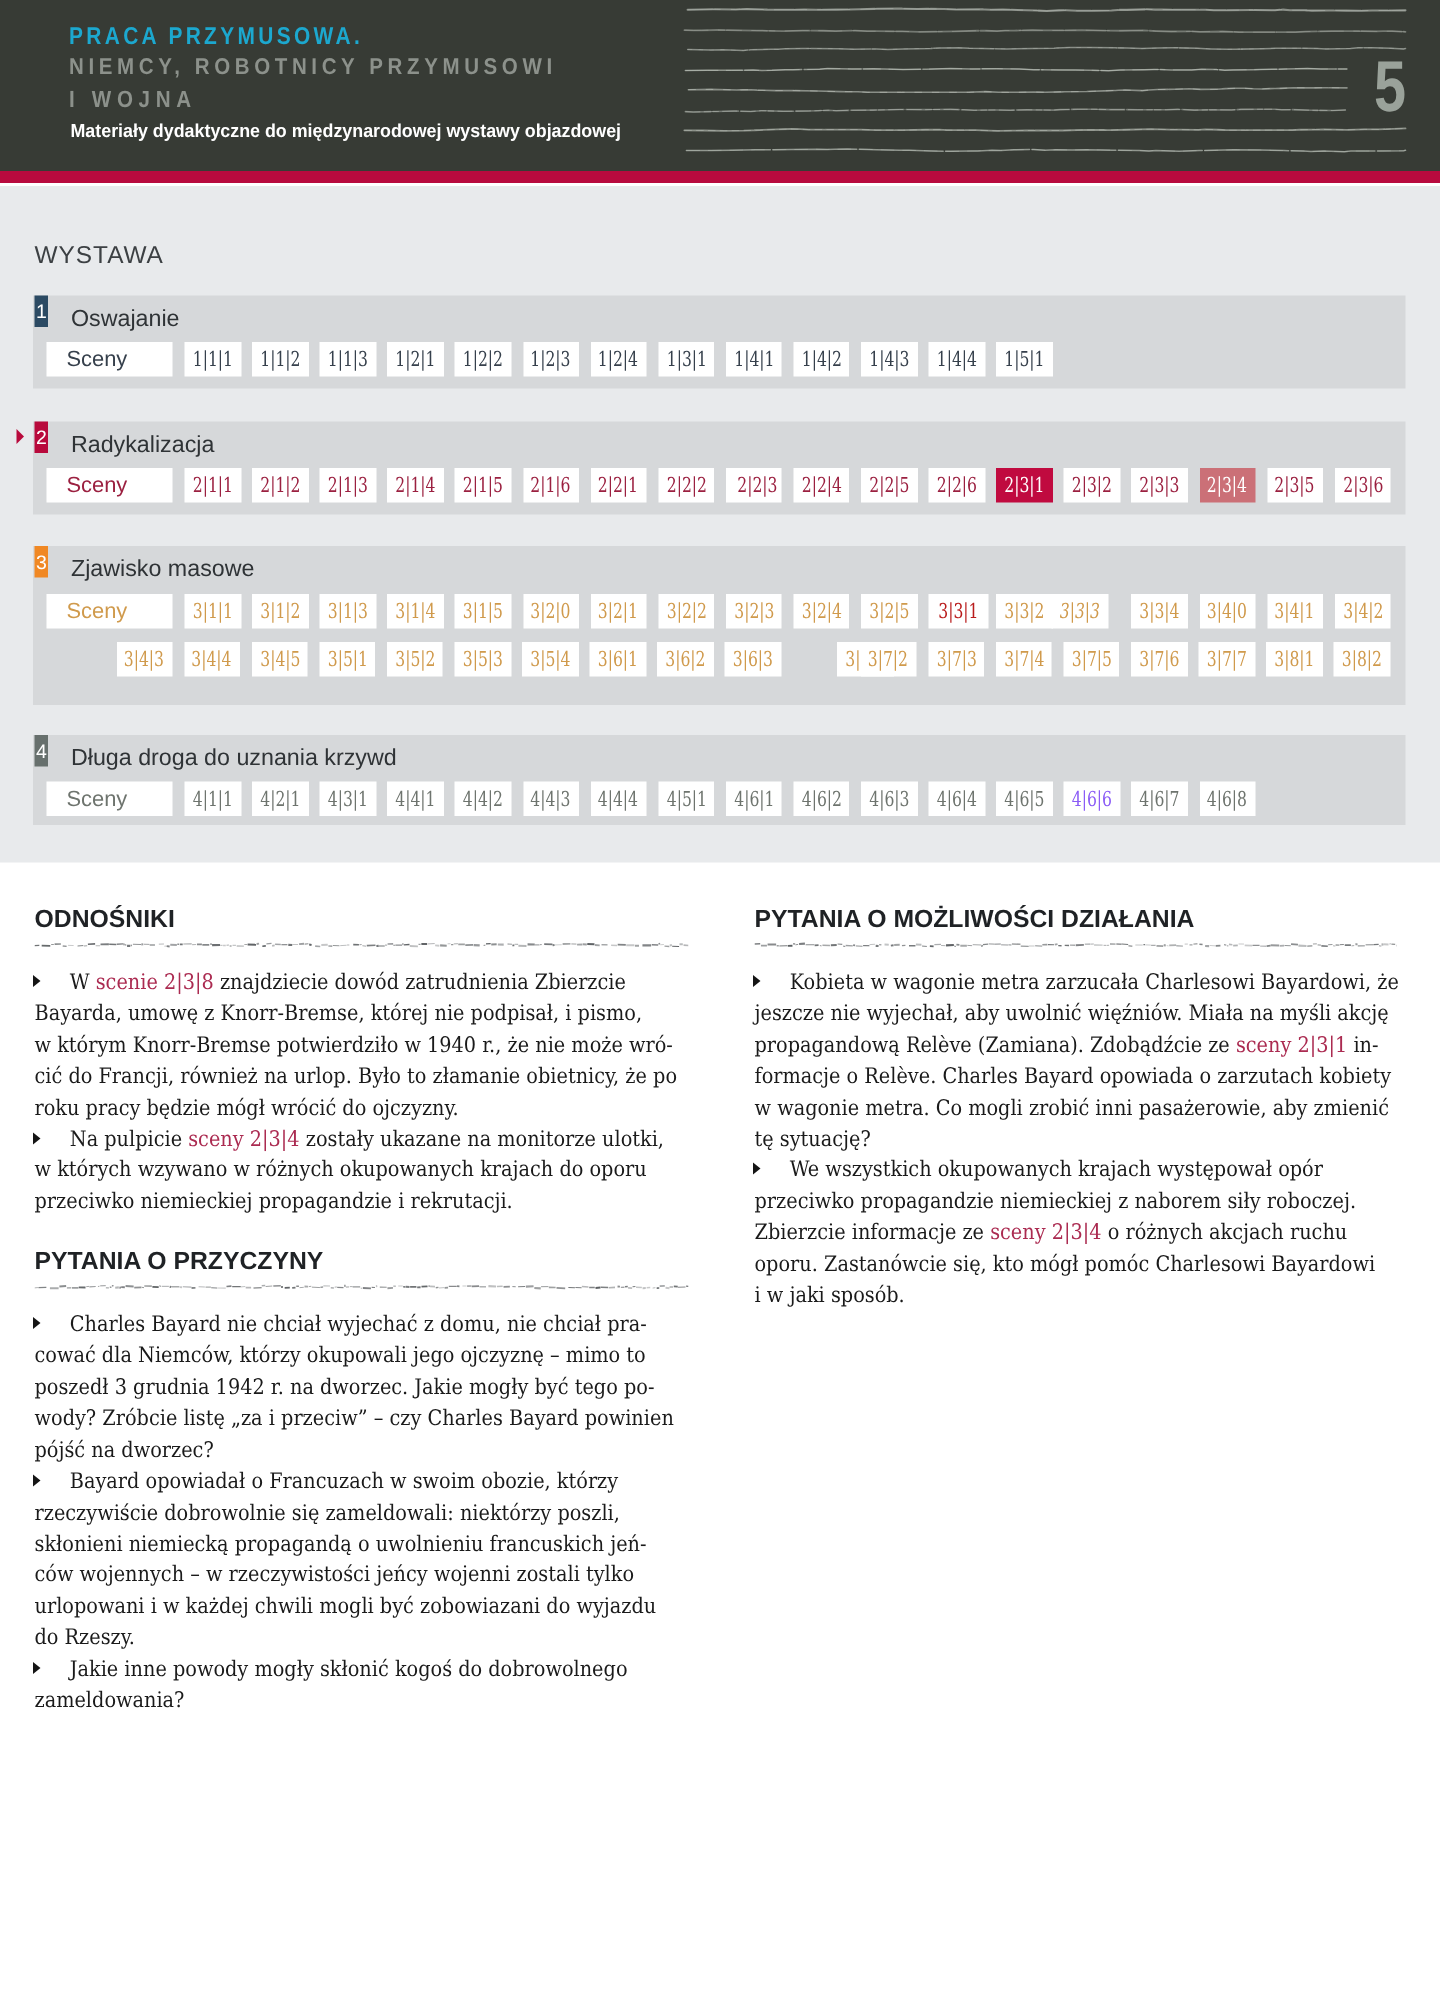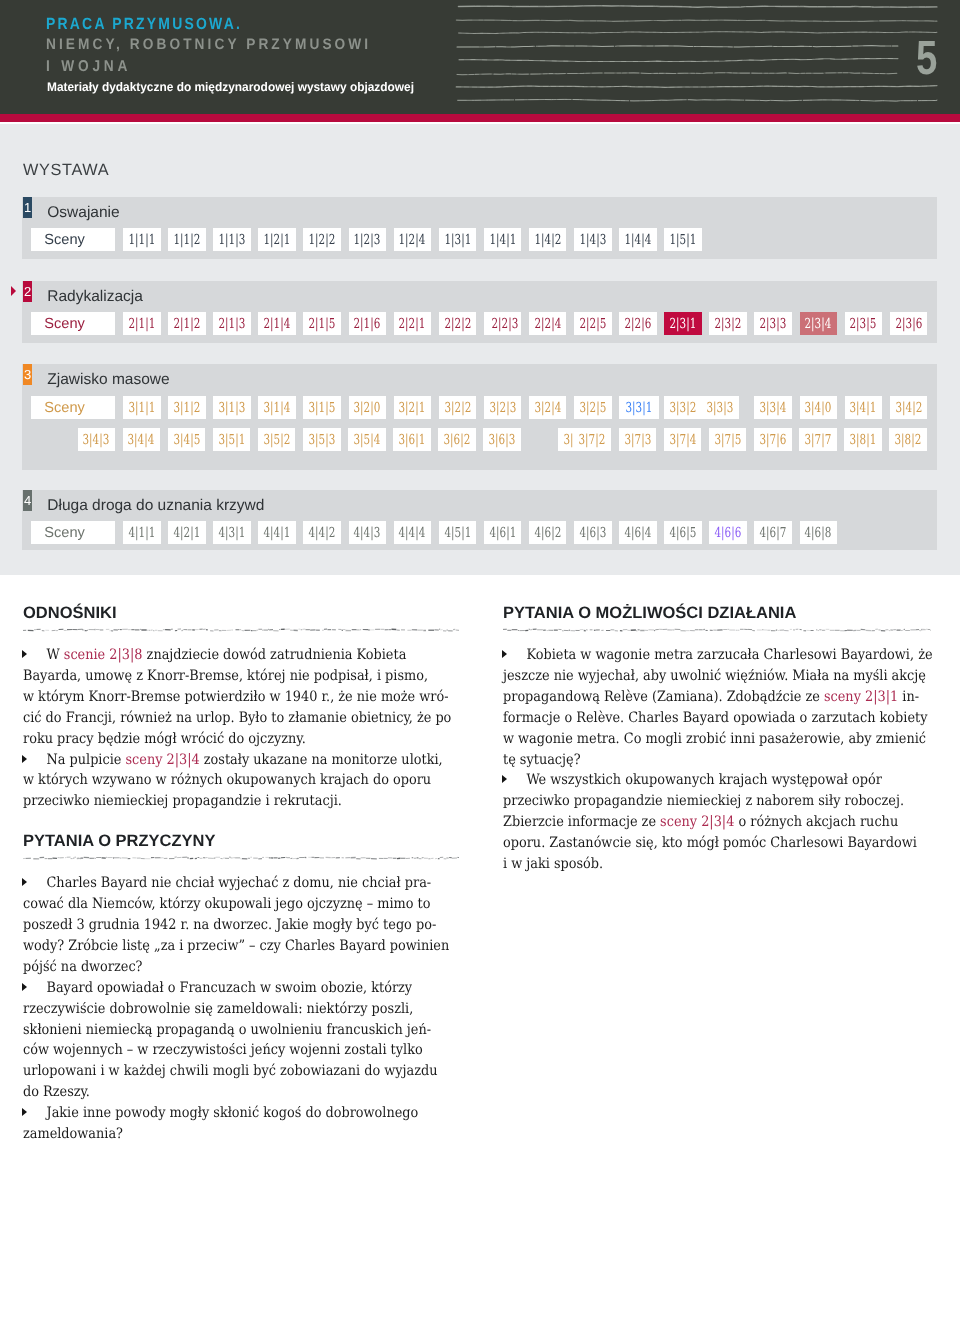--- a/index.html
+++ b/index.html
@@ -228,27 +228,27 @@
       </div>
       <div class="box" style="left: 483.8px; top: 396px; width: 37.5px; height: 23px; color: rgb(208, 154, 76);">
         <span>3|2|3</span>
       </div>
       <div class="box" style="left: 528.9px; top: 396px; width: 37.5px; height: 23px; color: rgb(208, 154, 76);">
         <span>3|2|4</span>
       </div>
       <div class="box" style="left: 574px; top: 396px; width: 37.5px; height: 23px; color: rgb(208, 154, 76);">
         <span>3|2|5</span>
       </div>
-      <div class="box" style="left: 619.1px; top: 396px; width: 40px; height: 23px; color: #3b82f6;">
+      <div class="box" style="left: 619.1px; top: 396px; width: 40px; height: 23px; color: #b91c1c;">
         <span>3|3|1</span>
       </div>
       <div class="box" style="left: 664.2px; top: 396px; width: 37.5px; height: 23px; color: rgb(208, 154, 76);">
         <span>3|3|2</span>
       </div>
-      <div class="box" style="left: 701px; top: 396px; width: 37.5px; height: 23px; color: rgb(208, 154, 76);">
+      <div class="box" style="left: 701px; top: 396px; width: 37.5px; height: 23px; color: rgb(208, 154, 76); font-style: italic;">
         <span>3|3|3</span>
       </div>
       <div class="box" style="left: 754.4px; top: 396px; width: 37.5px; height: 23px; color: rgb(208, 154, 76);">
         <span>3|3|4</span>
       </div>
       <div class="box" style="left: 799.5px; top: 396px; width: 37.5px; height: 23px; color: rgb(208, 154, 76);">
         <span>3|4|0</span>
       </div>
       <div class="box" style="left: 844.6px; top: 396px; width: 37.5px; height: 23px; color: rgb(208, 154, 76);">
         <span>3|4|1</span>
@@ -483,21 +483,21 @@
         <path d="M411.5 2.84 L415.8 3.06" stroke="#4d5154" stroke-width="0.99" stroke-linecap="butt" fill="none" opacity="0.71"></path>
         <path d="M416.0 2.30 L417.1 2.04" stroke="#4d5154" stroke-width="0.96" stroke-linecap="butt" fill="none" opacity="0.64"></path>
         <path d="M417.2 2.87 L419.6 2.65" stroke="#4d5154" stroke-width="0.61" stroke-linecap="butt" fill="none" opacity="0.32"></path>
         <path d="M420.0 3.80 L423.2 4.00" stroke="#4d5154" stroke-width="0.88" stroke-linecap="butt" fill="none" opacity="0.54"></path>
         <path d="M423.5 3.28 L424.9 3.03" stroke="#4d5154" stroke-width="1.38" stroke-linecap="butt" fill="none" opacity="0.37"></path>
         <path d="M425.1 3.80 L429.7 3.94" stroke="#4d5154" stroke-width="0.71" stroke-linecap="butt" fill="none" opacity="0.89"></path>
         <path d="M430.0 2.53 L432.2 2.47" stroke="#4d5154" stroke-width="1.25" stroke-linecap="butt" fill="none" opacity="0.38"></path>
         <path d="M432.7 3.05 L436.0 3.32" stroke="#4d5154" stroke-width="1.13" stroke-linecap="butt" fill="none" opacity="0.41"></path>
       </svg>
       <span class="bullet" style="left: 22.2px; top: 650px;"></span>
-      <div class="tline" style="left: 46.5px; top: 648px;"><span>W </span><span class="hl">scenie 2|3|8</span><span> znajdziecie dowód zatrudnienia Kobieta</span></div>
+      <div class="tline" style="left: 46.5px; top: 648px;"><span>W </span><span class="hl">scenie 2|3|8</span><span> znajdziecie dowód zatrudnienia Zbierzcie</span></div>
       <div class="tline" style="left: 23px; top: 668.9px;"><span>Bayarda, umowę z Knorr-Bremse, której nie podpisał, i pismo,</span></div>
       <div class="tline" style="left: 23px; top: 689.8px;"><span>w którym Knorr-Bremse potwierdziło w 1940 r., że nie może wró-</span></div>
       <div class="tline" style="left: 23px; top: 710.7px;"><span>cić do Francji, również na urlop. Było to złamanie obietnicy, że po</span></div>
       <div class="tline" style="left: 23px; top: 731.6px;"><span>roku pracy będzie mógł wrócić do ojczyzny.</span></div>
       <span class="bullet" style="left: 22.2px; top: 754.5px;"></span>
       <div class="tline" style="left: 46.5px; top: 752.5px;"><span>Na pulpicie </span><span class="hl">sceny 2|3|4</span><span> zostały ukazane na monitorze ulotki,</span></div>
       <div class="tline" style="left: 23px; top: 773.4px;"><span>w których wzywano w różnych okupowanych krajach do oporu</span></div>
       <div class="tline" style="left: 23px; top: 794.3px;"><span>przeciwko niemieckiej propagandzie i rekrutacji.</span></div>
       <div class="sec-h" style="left: 23px; top: 833.2px;">PYTANIA O PRZYCZYNY</div>
       <svg class="rule" viewBox="0 0 436 6" preserveAspectRatio="none" style="left: 23px; top: 855.2px; width: 436px;">

